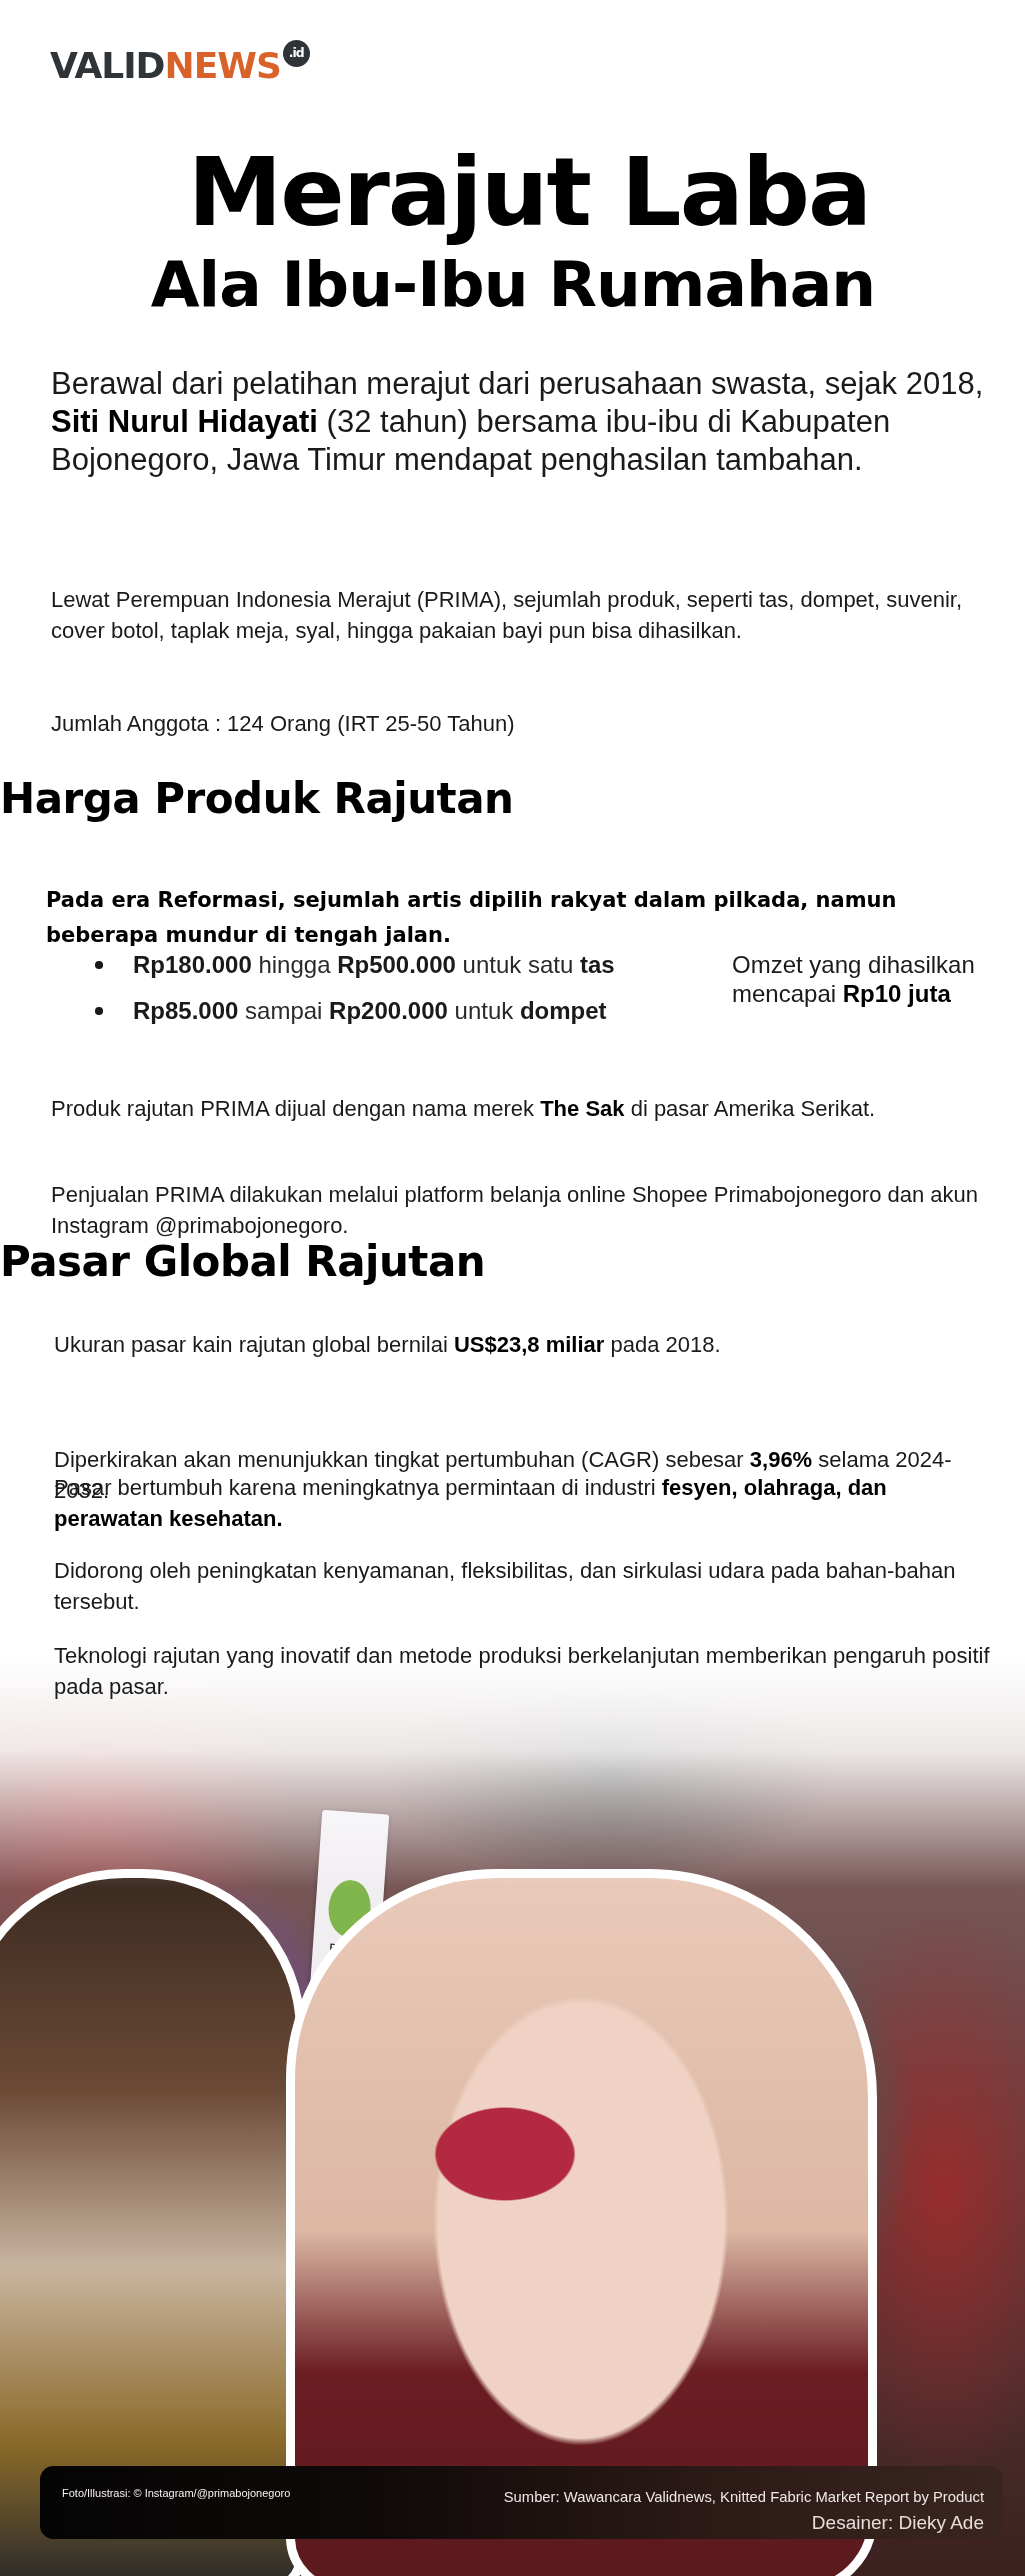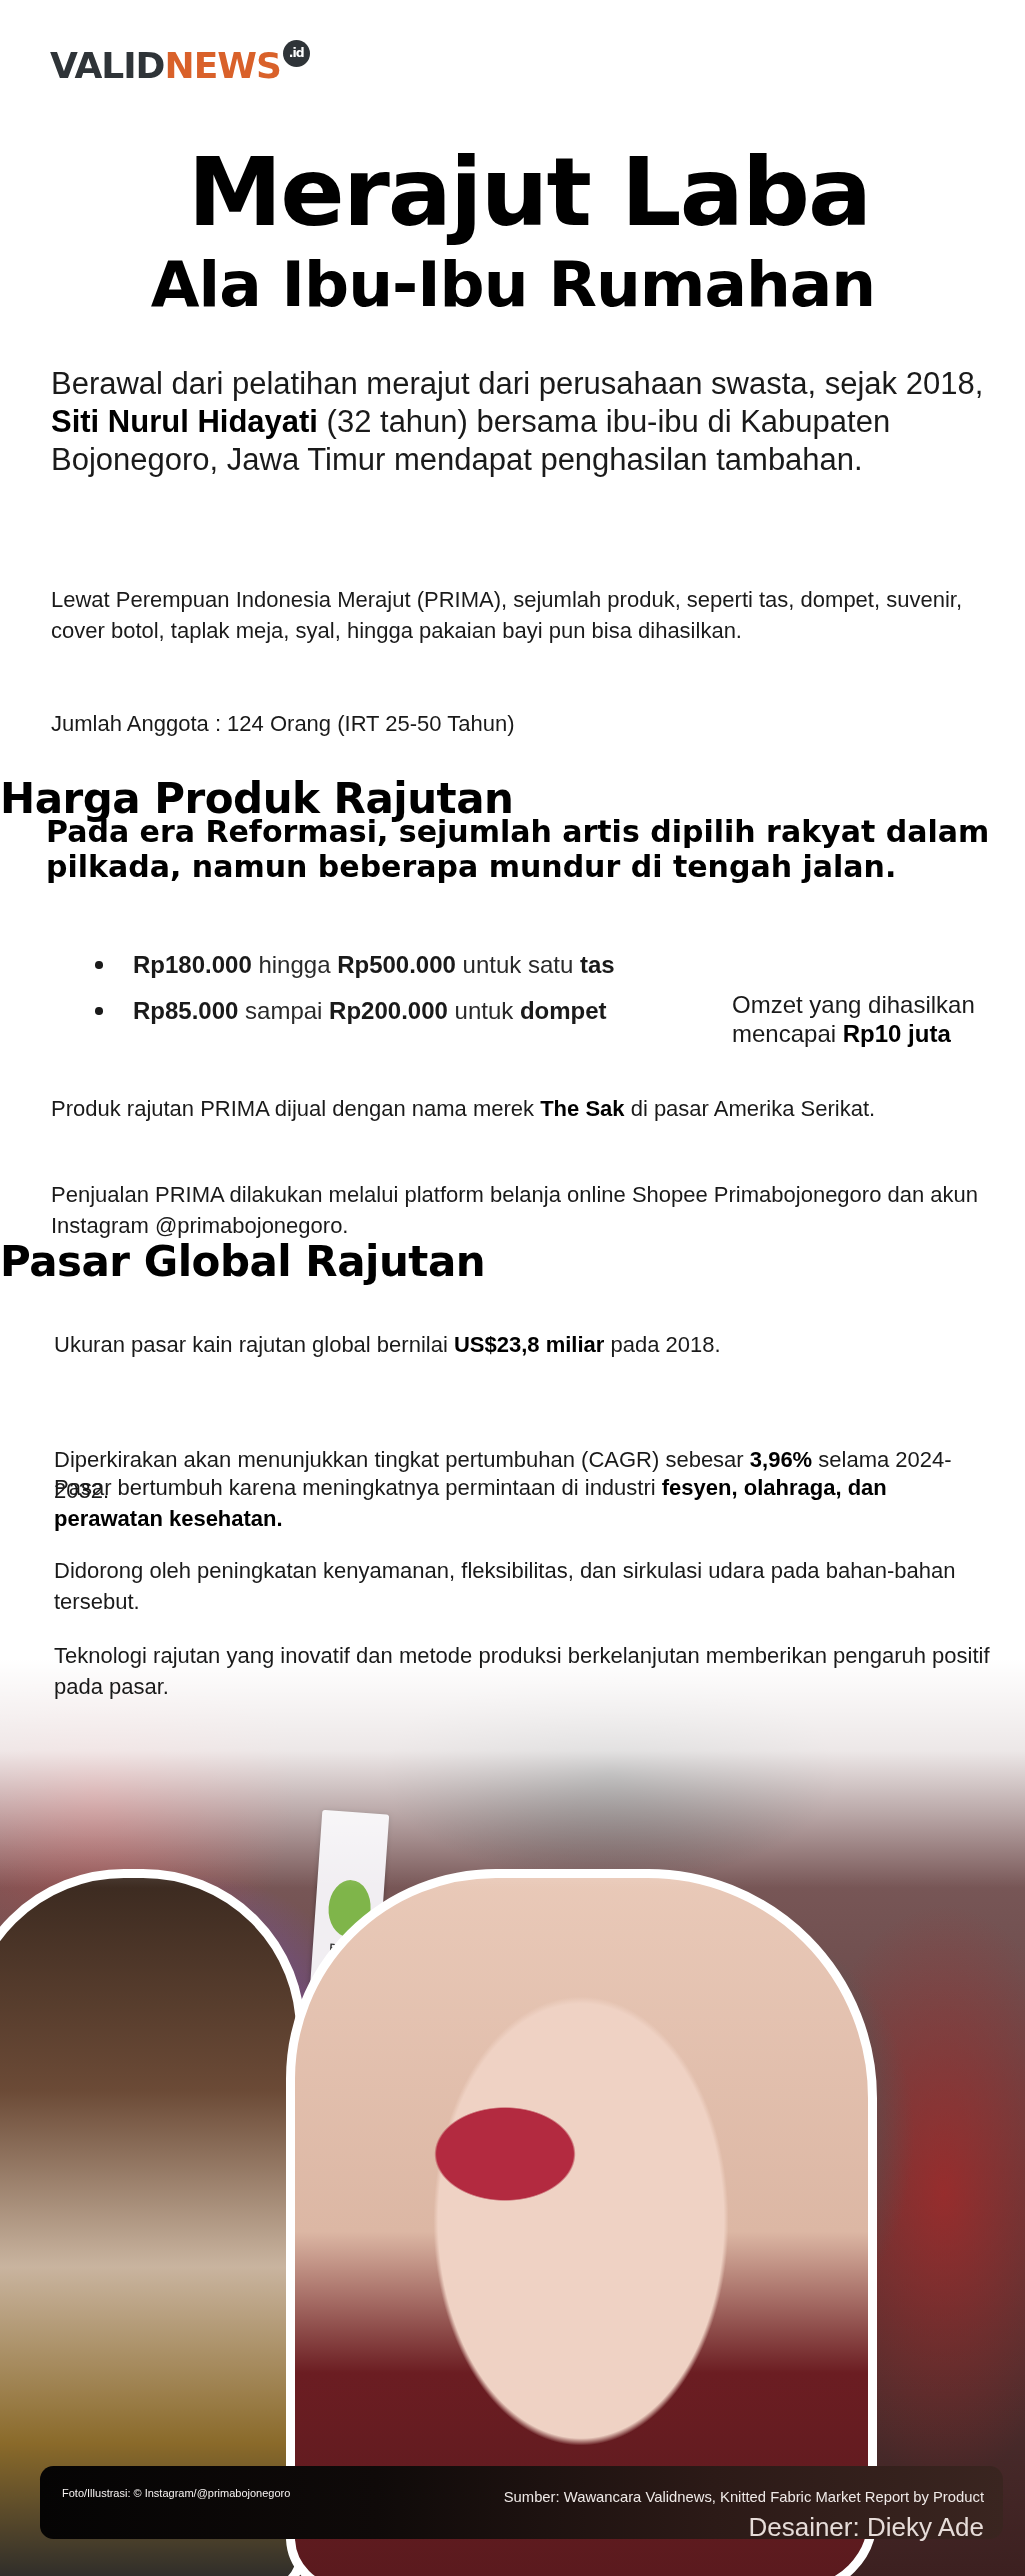--- a/index.html
+++ b/index.html
@@ -47,39 +47,39 @@
       position: absolute; left: 51px; width: 944px;
       font-size: 22px; line-height: 30.5px; color: #1a1a1a; margin-top: 24px;
     }
     .para b { font-weight: 700; color: #000; }
     .section-title {
       position: absolute; left: 0; width: 1026px; text-align: left;
       font-family: "DejaVu Sans", sans-serif; font-weight: 900;
       font-size: 42px; letter-spacing: -0.5px; color: #000;
     }
     .lead-bold {
-      position: absolute; left: 46px; top: 814px; width: 963px;
+      position: absolute; left: 46px; top: 883px; width: 963px;
       font-family: "DejaVu Sans", sans-serif; font-weight: 800;
-      font-size: 30px; line-height: 35px; color: #000;
+      font-size: 21px; line-height: 35px; color: #000;
     }
     .price-list {
       position: absolute; left: 95px; top: 950px; width: 610px; list-style: none;
     }
     .price-list li {
       position: relative; padding-left: 38px;
       font-size: 24px; line-height: 29px; color: #2a2a2a; margin-bottom: 17px;
     }
     .price-list li::before {
       content: ""; position: absolute; left: 0; top: 11.4px;
       width: 7.6px; height: 7.6px; border-radius: 50%; background: #1a1a1a;
     }
     .price-list b { font-weight: 700; color: #1a1a1a; }
     .omzet {
       position: absolute; left: 732px; top: 950px; width: 276px;
-      font-size: 24px; line-height: 29px; color: #1a1a1a; margin-top: 40px;
+      font-size: 24px; line-height: 29px; color: #1a1a1a;
     }
     .omzet b { font-weight: 700; color: #000; }
     .photo {
       position: absolute; left: 0; top: 1659px; width: 1026px; height: 917px;
       overflow: hidden;
       background:
         radial-gradient(ellipse 248px 210px at 191px 362px, rgba(120,80,220,0.75), transparent 70%),
         radial-gradient(ellipse 191px 248px at 315px 496px, rgba(220,60,180,0.55), transparent 70%),
         radial-gradient(ellipse 315px 153px at 610px 114px, rgba(40,40,40,0.9), transparent 72%),
         radial-gradient(ellipse 210px 286px at 763px 477px, rgba(30,120,120,0.75), transparent 72%),
@@ -121,21 +121,21 @@
     .credit-photo {
       position: absolute; left: 22px; top: 21px;
       font-size: 11px; color: #f7f3f2;
     }
     .credit-source {
       position: absolute; right: 19px; top: 23px;
       font-size: 14.8px; color: #efe9e7; text-align: right;
     }
     .credit-designer {
       position: absolute; right: 19px; top: 46px;
-      font-size: 26px; color: #e6dcd8; text-align: right;
+      font-size: 19px; color: #e6dcd8; text-align: right;
     }
   </style>
 </head>
 <body>
 
 <div class="logo">
   <span class="valid">VALID</span>
   <span class="news">NEWS</span>
   <span class="tld">.id</span>
 </div>

